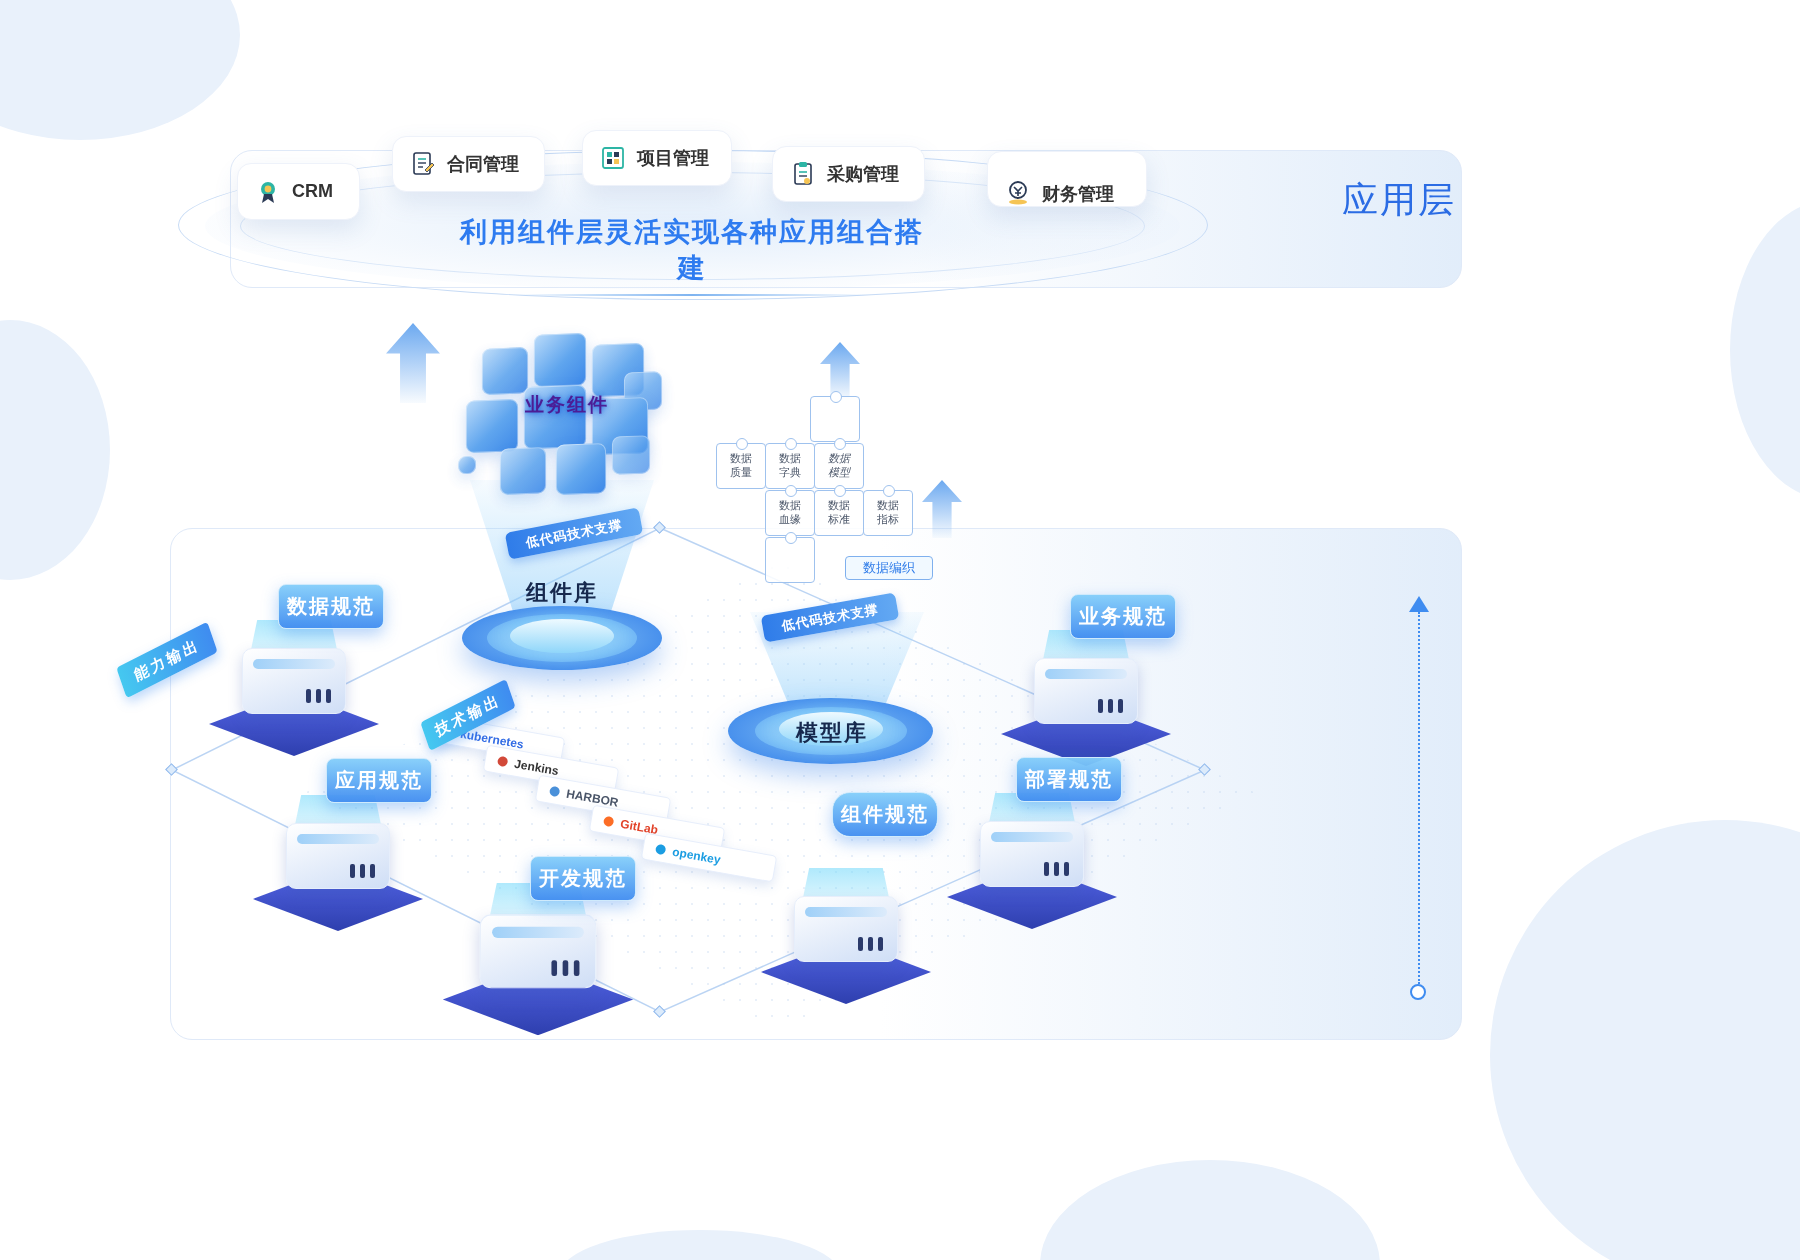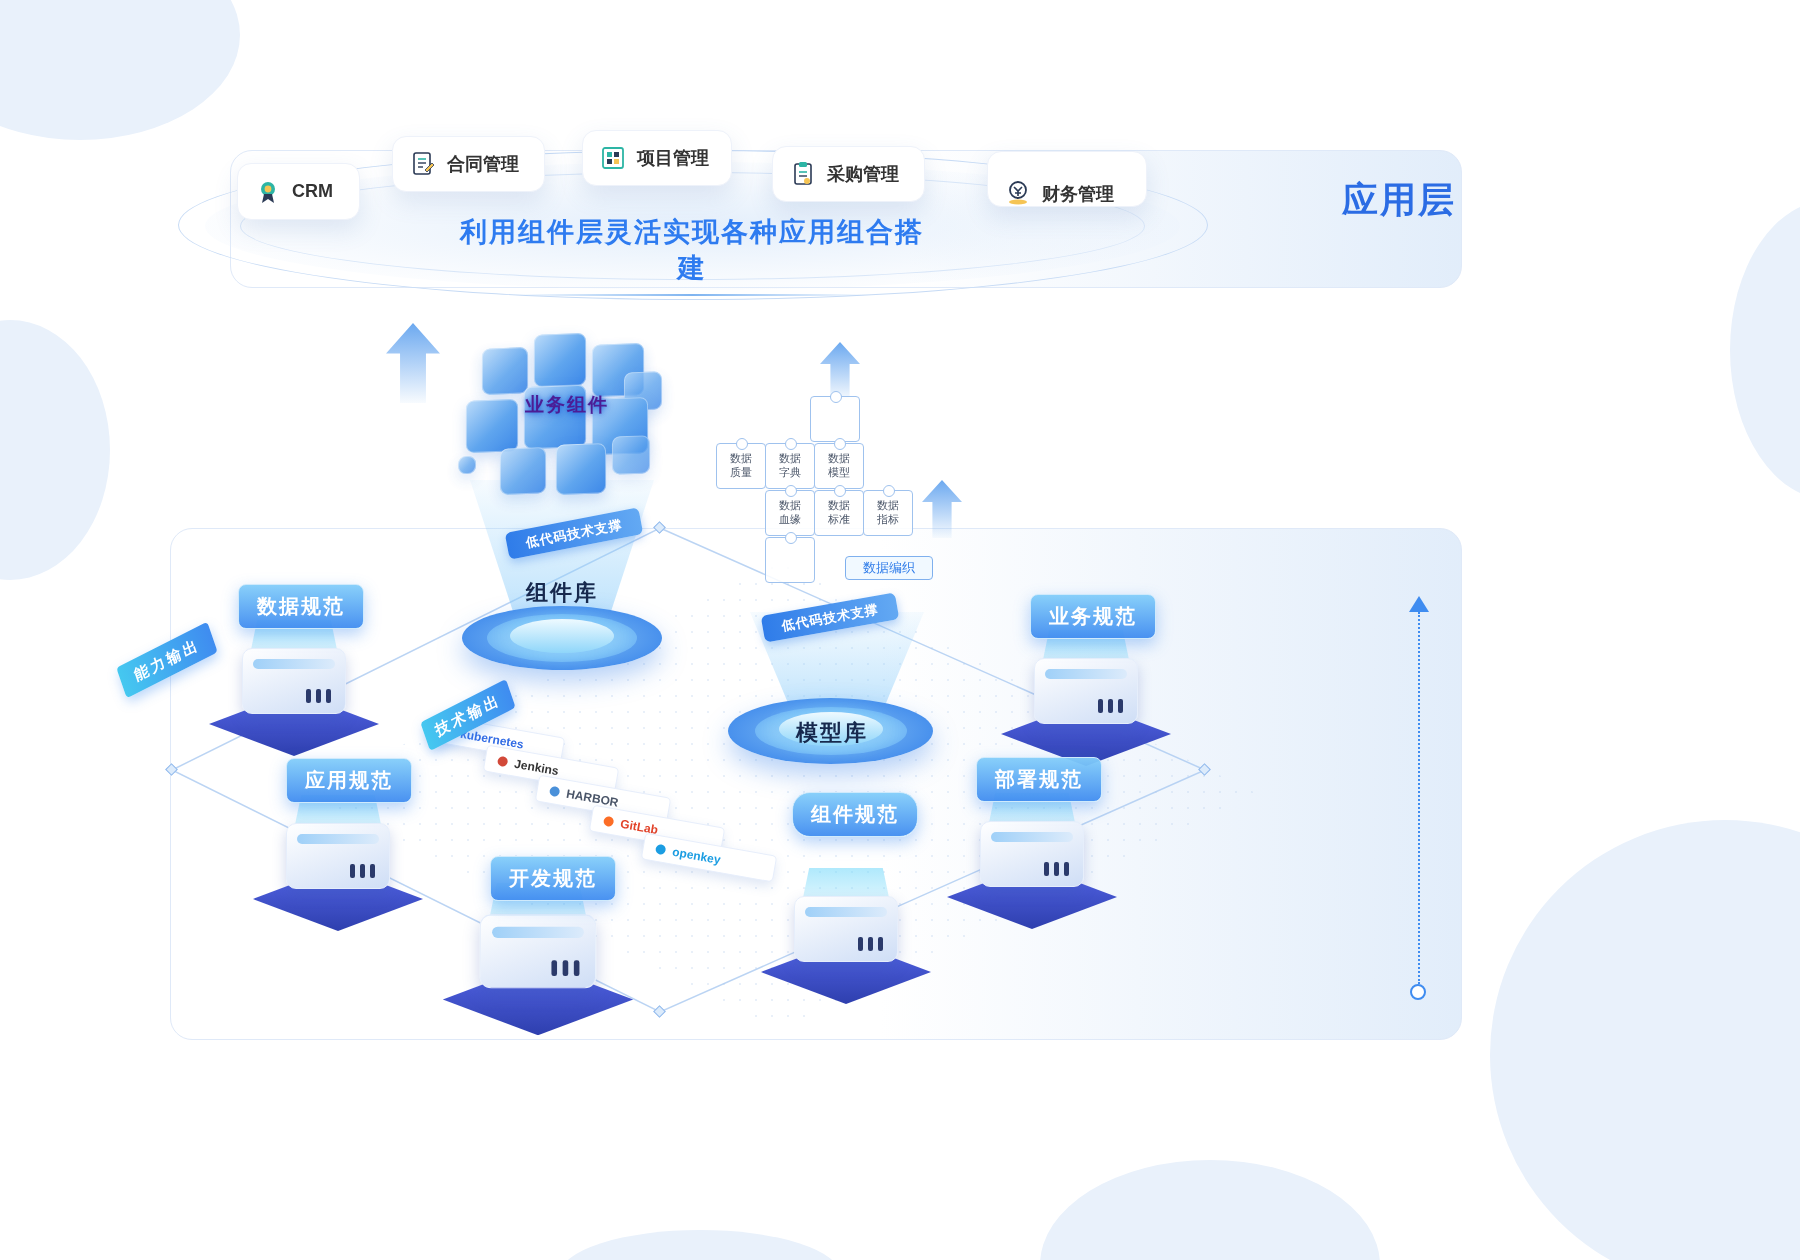--- a/index.html
+++ b/index.html
@@ -13,21 +13,21 @@
   .blob3 { left:1490px; top:820px; width:470px; height:470px; }
   .blob4 { left:1040px; top:1160px; width:340px; height:210px; }
   .blob5 { left:1730px; top:200px; width:200px; height:300px; }
   .blob6 { left:560px; top:1230px; width:280px; height:90px; }
 
   
   .panel { position:absolute; border:1px solid #dfe9f8; border-radius:22px;
            background:linear-gradient(90deg, rgba(238,244,252,0) 55%, rgba(224,236,250,.95)); }
   .panel-app  { left:230px; top:150px; width:1232px; height:138px; }
   .panel-paas { left:170px; top:528px; width:1292px; height:512px; }
-  .layer-label { position:absolute; font-size:36px; font-weight:bold; color:#2b6ce4; letter-spacing:2px; z-index:6; }
+  .layer-label { position:absolute; font-size:36px; font-weight:normal; color:#2b6ce4; letter-spacing:2px; z-index:6; }
   .label-app  { left:1342px; top:176px; }
   .label-paas { left:1262px; top:556px; }
 
   
   .ring { position:absolute; border-radius:50%; }
   .ring-fill { left:205px; top:162px; width:975px; height:128px;
                background:radial-gradient(ellipse at center, rgba(205,225,248,.55), rgba(230,240,252,.15) 70%); }
   .ring1 { left:178px; top:150px; width:1030px; height:150px; border:1px solid #c7dbf5; }
   .ring2 { left:240px; top:172px; width:905px; height:108px; border:1px solid #d8e6f8; }
 
@@ -122,21 +122,21 @@
   
   .puzzle { position:absolute; width:50px; height:46px; z-index:4;
             background:rgba(255,255,255,.85); border:1px solid #9fc2ee; border-radius:4px;
             display:flex; align-items:center; justify-content:center; }
   .puzzle::after { content:""; position:absolute; width:10px; height:10px; border:1px solid #9fc2ee;
             background:#fff; border-radius:50%; top:-6px; left:50%; margin-left:-5px; }
   .puzzle span { display:inline-block; width:26px; font-size:11px; line-height:1.25; color:#4a5568; text-align:center; }
   .pz-e1 { left:810px; top:396px; }
   .pz1 { left:716px; top:443px; }
   .pz2 { left:765px; top:443px; }
-  .pz3 { left:814px; top:443px; }
+  .pz3 { left:814px; top:443px;font-style:italic; }
   .pz4 { left:765px; top:490px; }
   .pz5 { left:814px; top:490px; }
   .pz6 { left:863px; top:490px; }
   .pz-e2 { left:765px; top:537px; }
   .fabric-tag { position:absolute; left:845px; top:556px; width:88px; height:24px; z-index:4;
                 border:1px solid #7fb0ee; background:rgba(240,248,255,.92); color:#2f7ce9;
                 font-size:13px; border-radius:4px; display:flex; align-items:center; justify-content:center; }
 
   
   .ribbon { position:absolute; z-index:5; border-radius:4px; color:#fff; font-size:15px; font-weight:bold;
@@ -153,24 +153,24 @@
           display:flex; align-items:center; gap:7px; padding:0 12px; transform:rotate(10deg); }
   .chip .dot { width:10px; height:10px; border-radius:50%; flex:0 0 auto; }
   .chip .chip-label { font-size:12px; font-weight:bold; white-space:nowrap; }
   .t1 { left:430px; top:726px; } .t1 .dot{background:#326ce5;} .t1 .chip-label{color:#326ce5;}
   .t2 { left:484px; top:756px; } .t2 .dot{background:#d24939;} .t2 .chip-label{color:#333;}
   .t3 { left:536px; top:786px; } .t3 .dot{background:#4a90d9;} .t3 .chip-label{color:#4a5568;}
   .t4 { left:590px; top:816px; } .t4 .dot{background:#fc6d26;} .t4 .chip-label{color:#e24329;}
   .t5 { left:642px; top:844px; } .t5 .dot{background:#1b9de2;} .t5 .chip-label{color:#1b9de2;}
 
   
-  .pill { position:absolute; z-index:6; padding:8px 18px; border-radius:8px;
+  .pill { position:absolute; z-index:6; padding:8px 8px; border-radius:8px;
           background:linear-gradient(180deg, rgba(130,205,250,.95), rgba(64,140,240,.95));
           border:1px solid #cfeafc; color:#fff; font-size:20px; font-weight:bold; letter-spacing:2px;
-          box-shadow:0 6px 16px rgba(64,140,240,.38); }
+          box-shadow:0 6px 16px rgba(64,140,240,.38);margin-left:40px; }
   .pill-data { left:238px;  top:584px; }
   .pill-biz  { left:1030px; top:594px; }
   .pill-app  { left:286px;  top:758px; }
   .pill-dep  { left:976px;  top:757px; }
   .pill-dev  { left:490px;  top:856px; }
   .pill-comp { left:792px;  top:792px;border-radius:18px; }
 
   
   .server { position:absolute; width:180px; height:150px; z-index:3; }
   .srv-beam { position:absolute; left:44px; top:0; width:92px; height:44px;

